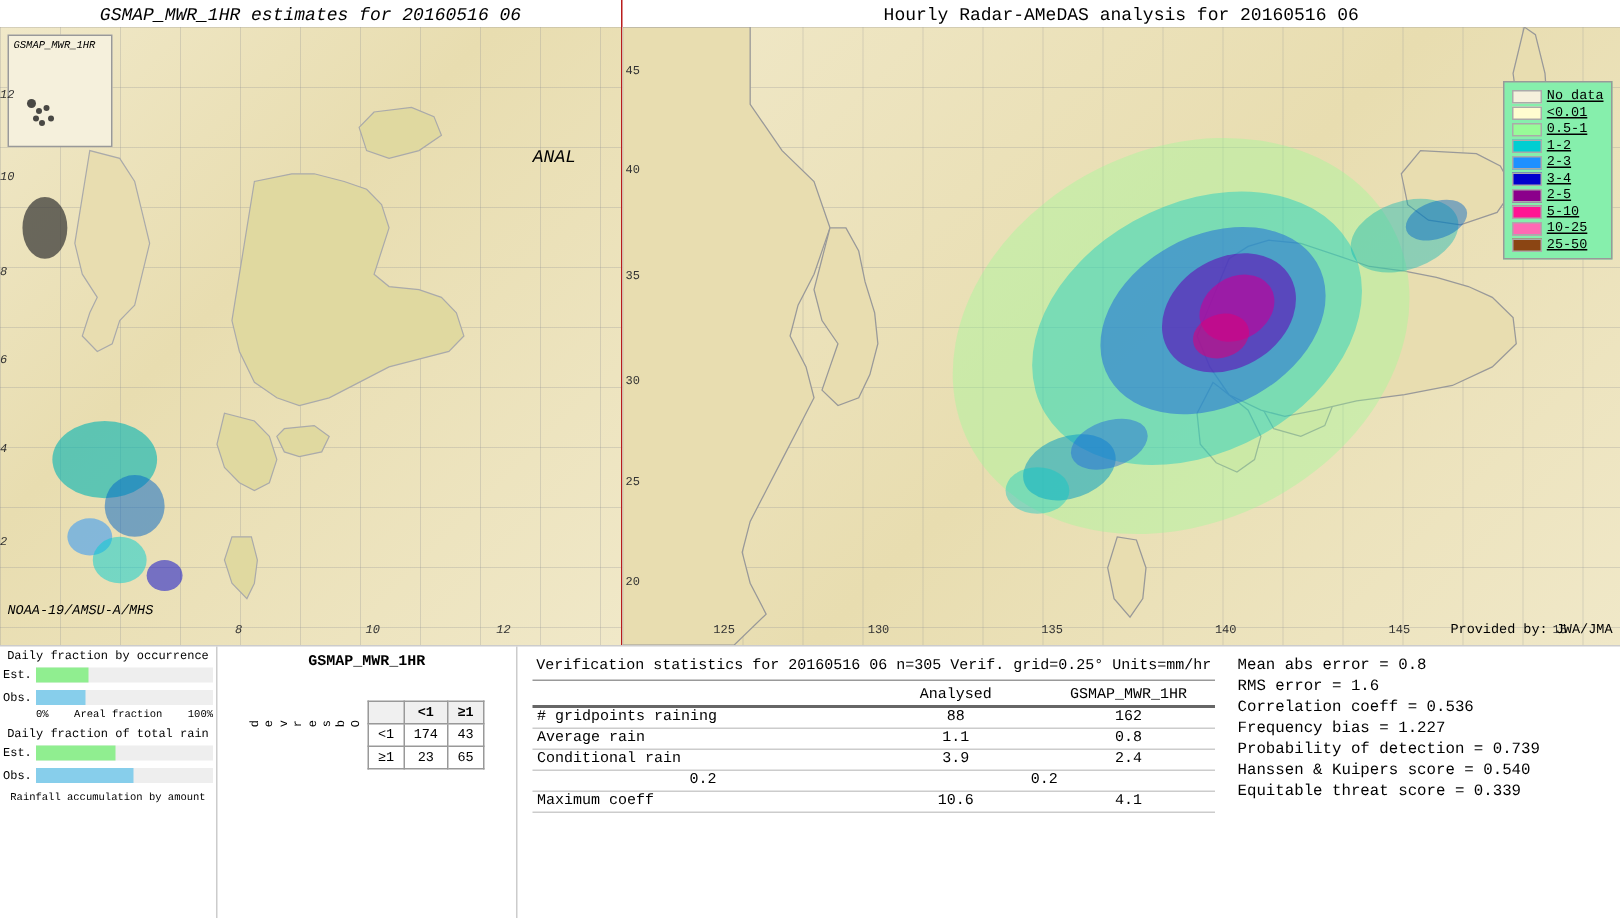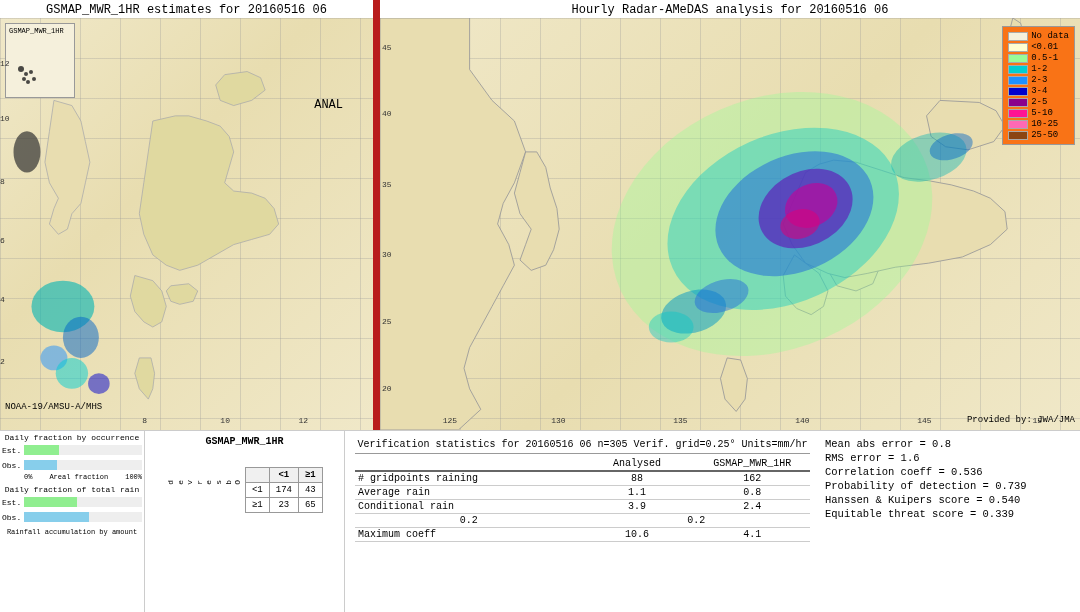--- a/index.html
+++ b/index.html
@@ -19,25 +19,26 @@
       flex-direction: column;
     }
 
     .top-row {
       display: flex;
       flex: 1;
       height: 430px;
     }
 
     .left-panel {
-      width: 380px;
+      width: 415px;
       display: flex;
       flex-direction: column;
-      border-right: 7px solid #b91c1c;
+      border-right: 1px solid #b91c1c;
       position: relative;
+      font-style: italic;
     }
 
     .right-panel {
       flex: 1;
       display: flex;
       flex-direction: column;
       position: relative;
     }
 
     .map-title {
@@ -95,25 +96,26 @@
       position: absolute;
       inset: 0;
       width: 100%;
       height: 100%;
     }
 
     
     .legend-box {
       position: absolute;
       right: 5px;
-      top: 8px;
-      background: #f97316;
+      top: 36px;
+      background: #86efac;
       border: 1px solid #999;
       padding: 3px 5px;
       font-size: 9px;
+      text-decoration: underline;
     }
 
     .legend-item {
       display: flex;
       align-items: center;
       margin: 1px 0;
     }
 
     .legend-color {
       width: 20px;
@@ -643,20 +645,21 @@
     </div>
         </div>
     </div>
 
     <div class="bottom-far-right">
       <div id="right-stats-container">
 
       <div class="right-stats-item">Mean abs error = 0.8</div>
           <div class="right-stats-item">RMS error = 1.6</div>
           <div class="right-stats-item">Correlation coeff = 0.536</div>
+          <div class="right-stats-item">Frequency bias = 1.227</div>
           <div class="right-stats-item">Probability of detection = 0.739</div>
           <div class="right-stats-item">Hanssen &amp; Kuipers score = 0.540</div>
           <div class="right-stats-item">Equitable threat score = 0.339</div>
         </div>
     </div>
 
   </div>
 </div>
 
 </body></html>

